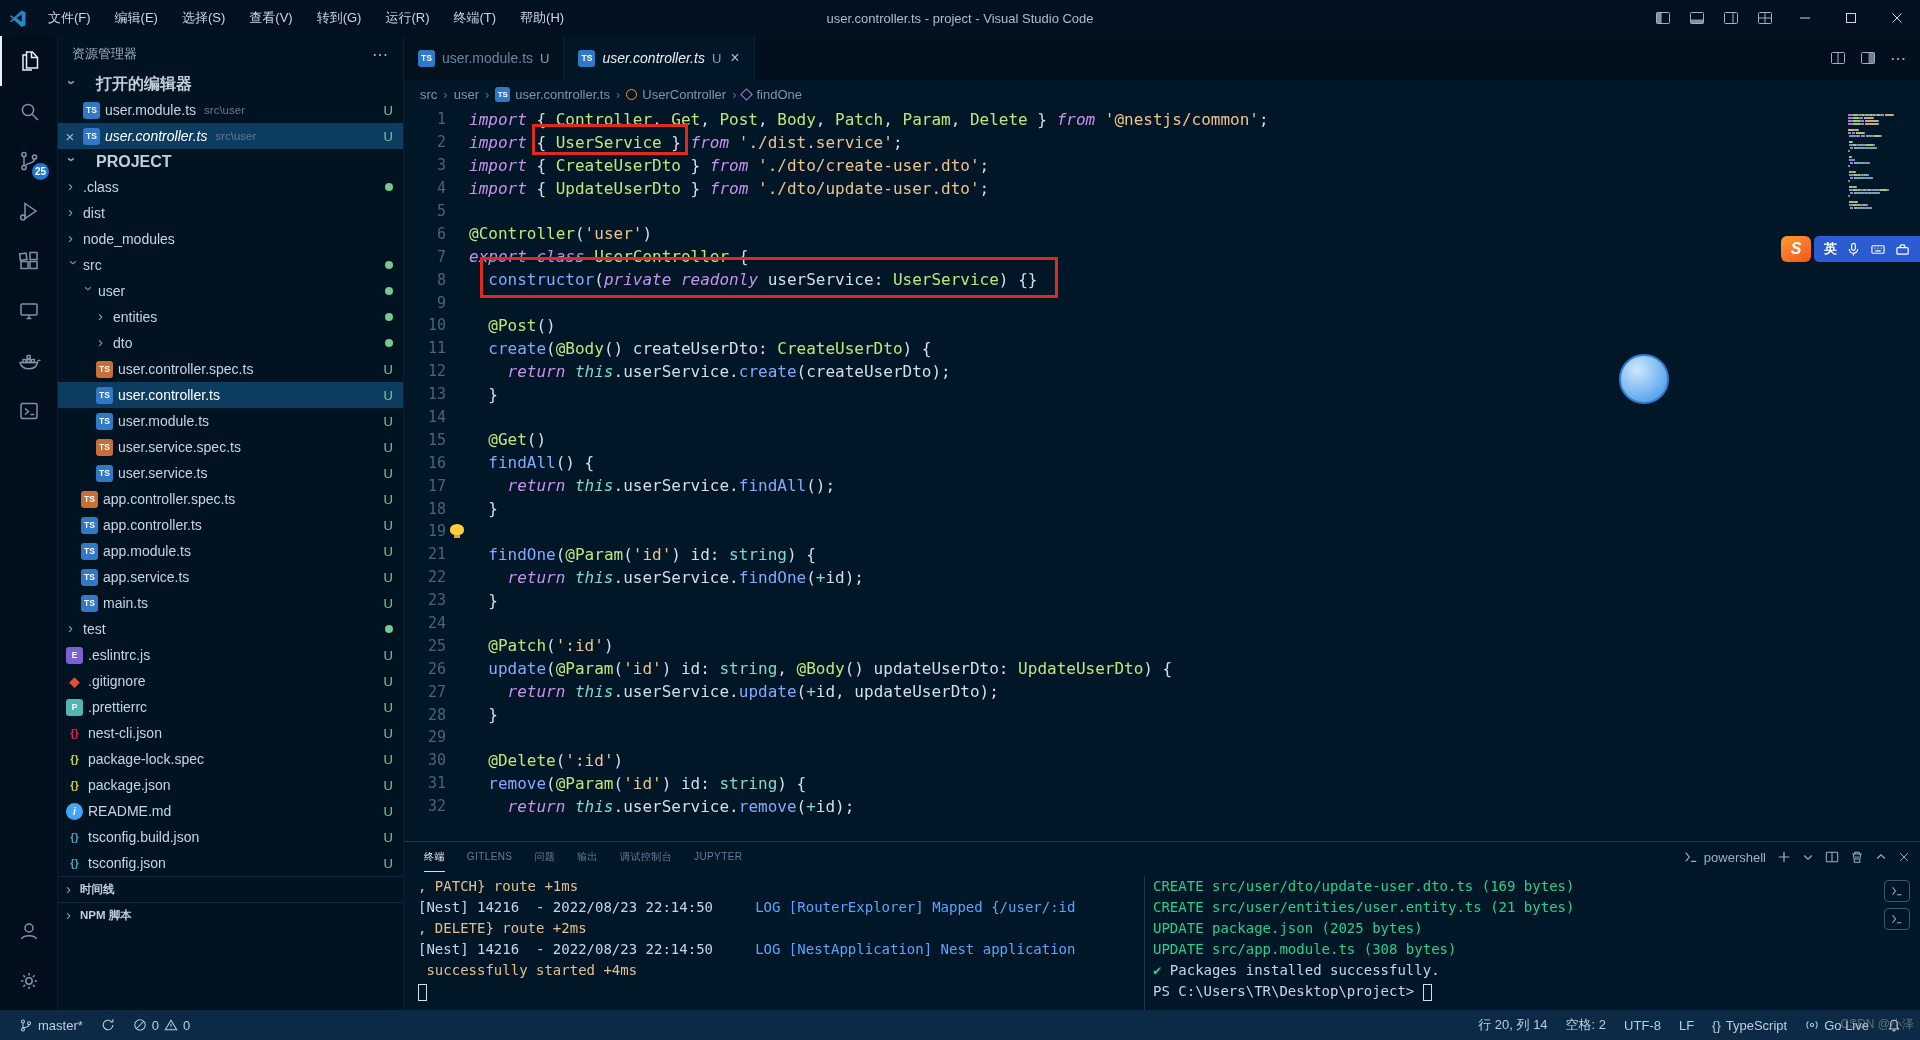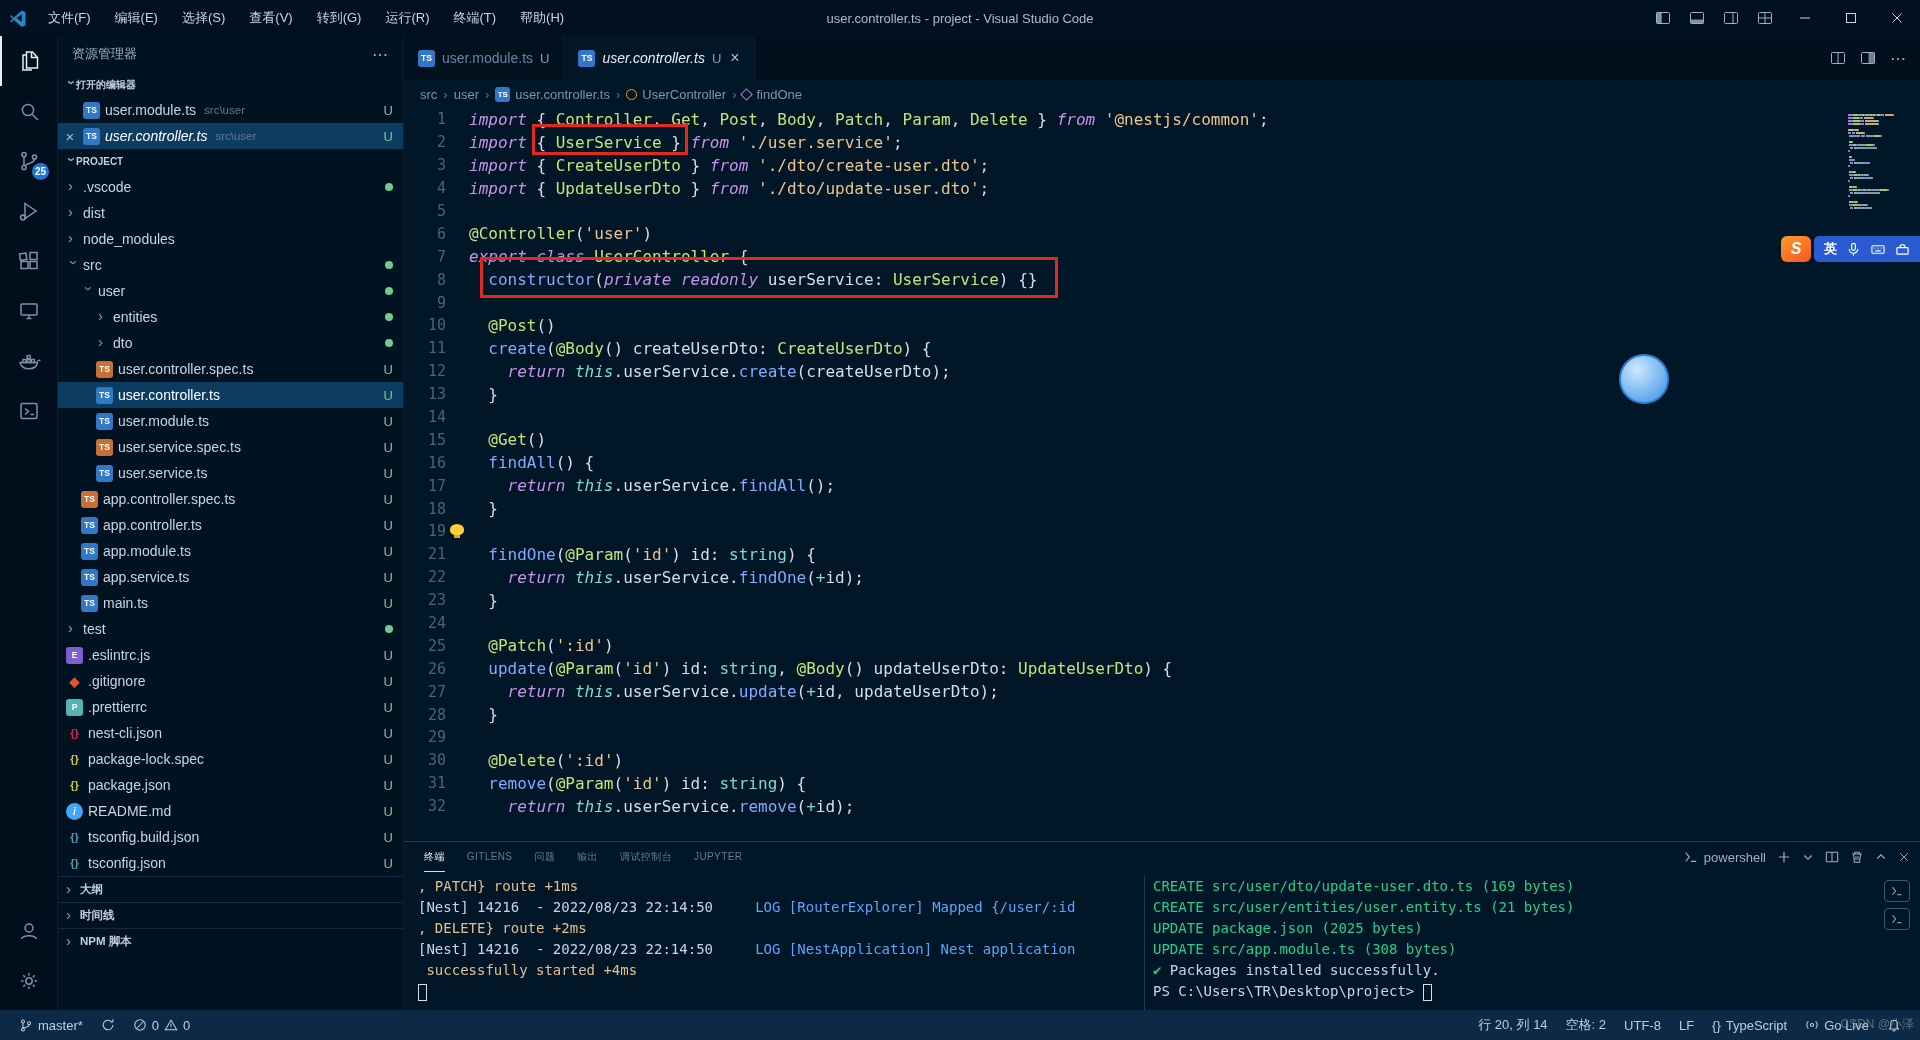--- a/index.html
+++ b/index.html
@@ -26,21 +26,21 @@
 .activitybar{width:58px;background:#010e1b;display:flex;flex-direction:column;align-items:stretch;flex:none;border-right:1px solid #0a1f31}
 .ab-item{height:50px;display:grid;place-items:center;color:#7d93ab;position:relative}
 .ab-item.active{color:#e8eff7;border-left:2px solid #e8eff7}
 .ab-badge{position:absolute;right:8px;bottom:6px;background:#1f77d4;color:#fff;font-size:10px;min-width:17px;height:17px;border-radius:9px;display:grid;place-items:center;padding:0 3px;font-weight:bold}
 .ab-bottom{margin-top:auto;padding-bottom:4px}
 
 
 .sidebar{width:346px;background:#011221;flex:none;display:flex;flex-direction:column;font-size:14px;border-right:1px solid #0a1f31;overflow:hidden}
 .sb-header{height:36px;display:flex;align-items:center;padding:0 14px;color:#9fb0c0;font-size:13px;flex:none}
 .sb-dots{margin-left:auto;color:#9fb0c4;font-size:16px;letter-spacing:1px}
-.sec-label{height:25px;display:flex;align-items:center;gap:0;padding:0 6px;font-size:10px;font-weight:bold;color:#c4cfdb;flex:none}
+.sec-label{height:25px;display:flex;align-items:center;gap:20px;padding:0 6px;font-size:16px;font-weight:bold;color:#c4cfdb;flex:none}
 .chev{width:12px;height:12px;position:relative;flex:none}
 .chev::before{content:"›";position:absolute;left:2px;top:-3px;color:#8ba1b7;font-size:15px;line-height:15px}
 .chev.open::before{transform:rotate(90deg);transform-origin:5px 9px}
 .oe-row{height:26px;display:flex;align-items:center;padding:0 10px 0 4px;gap:5px;color:#c9d4e0}
 .oe-row.sel{background:#0d3c61;color:#fff}
 .oe-close{width:16px;text-align:center;color:#aebccb;font-size:15px}
 .oe-name{white-space:nowrap}
 .oe-name.ital{font-style:italic}
 .oe-dir{font-size:11.5px;color:#64798e;margin-left:3px;white-space:nowrap}
 .tree-row{height:26px;display:flex;align-items:center;gap:5px;padding-right:10px;color:#c9d4e0;white-space:nowrap}
@@ -309,21 +309,21 @@
             <span class="ubadge">U</span>
           </div>
         </div>
       <div class="sec-label">
         <span class="chev open"></span>
         <span>PROJECT</span>
       </div>
       <div>
           <div class="tree-row" style="padding-left: 8px;">
             <span class="chev"></span>
-            <span class="tree-label">.vscode</span>
+            <span class="tree-label">.class</span>
             <span class="flex1"></span>
             <span class="gdot"></span>
           </div>
           <div class="tree-row" style="padding-left: 8px;">
             <span class="chev"></span>
             <span class="tree-label">dist</span>
             <span class="flex1"></span>
           </div>
           <div class="tree-row" style="padding-left: 8px;">
             <span class="chev"></span>
@@ -469,24 +469,20 @@
             <span class="ubadge">U</span>
           </div>
           <div class="tree-row" style="padding-left: 8px;">
             <span class="fi fi-json-blue">{}</span>
             <span class="tree-label">tsconfig.json</span>
             <span class="flex1"></span>
             <span class="ubadge">U</span>
           </div>
         </div>
       <div>
-          <div class="sec-row">
-            <span class="chev"></span>
-            <span class="sec-title">大纲</span>
-          </div>
           <div class="sec-row">
             <span class="chev"></span>
             <span class="sec-title">时间线</span>
           </div>
           <div class="sec-row">
             <span class="chev"></span>
             <span class="sec-title">NPM 脚本</span>
           </div>
         </div>
     </aside>
@@ -543,21 +539,21 @@
           <span class="bc-sep">›</span>
           <span class="bc-item">
             <span class="sym-method"></span>
             <span>findOne</span>
           </span>
         </div>
 
       <div class="code-area">
         <div class="code-lines">
             <div class="cl"><span class="ln">1</span><span class="lc"><span class="tk-kw">import</span><span class="tk-pl"> { </span><span class="tk-cl">Controller</span><span class="tk-pl">, </span><span class="tk-cl">Get</span><span class="tk-pl">, </span><span class="tk-cl">Post</span><span class="tk-pl">, </span><span class="tk-cl">Body</span><span class="tk-pl">, </span><span class="tk-cl">Patch</span><span class="tk-pl">, </span><span class="tk-cl">Param</span><span class="tk-pl">, </span><span class="tk-cl">Delete</span><span class="tk-pl"> } </span><span class="tk-kw">from</span><span class="tk-pl"> </span><span class="tk-st">'@nestjs/common'</span><span class="tk-pl">;</span></span></div>
-            <div class="cl"><span class="ln">2</span><span class="lc"><span class="tk-kw">import</span><span class="tk-pl"> { </span><span class="tk-cl">UserService</span><span class="tk-pl"> } </span><span class="tk-kw">from</span><span class="tk-pl"> </span><span class="tk-st">'./user.service'</span><span class="tk-pl">;</span></span></div>
+            <div class="cl"><span class="ln">2</span><span class="lc"><span class="tk-kw">import</span><span class="tk-pl"> { </span><span class="tk-cl">UserService</span><span class="tk-pl"> } </span><span class="tk-kw">from</span><span class="tk-pl"> </span><span class="tk-st">'./dist.service'</span><span class="tk-pl">;</span></span></div>
             <div class="cl"><span class="ln">3</span><span class="lc"><span class="tk-kw">import</span><span class="tk-pl"> { </span><span class="tk-cl">CreateUserDto</span><span class="tk-pl"> } </span><span class="tk-kw">from</span><span class="tk-pl"> </span><span class="tk-st">'./dto/create-user.dto'</span><span class="tk-pl">;</span></span></div>
             <div class="cl"><span class="ln">4</span><span class="lc"><span class="tk-kw">import</span><span class="tk-pl"> { </span><span class="tk-cl">UpdateUserDto</span><span class="tk-pl"> } </span><span class="tk-kw">from</span><span class="tk-pl"> </span><span class="tk-st">'./dto/update-user.dto'</span><span class="tk-pl">;</span></span></div>
             <div class="cl"><span class="ln">5</span><span class="lc"></span></div>
             <div class="cl"><span class="ln">6</span><span class="lc"><span class="tk-dc">@Controller</span><span class="tk-pl">(</span><span class="tk-st">'user'</span><span class="tk-pl">)</span></span></div>
             <div class="cl"><span class="ln">7</span><span class="lc"><span class="tk-kw">export</span><span class="tk-pl"> </span><span class="tk-kw">class</span><span class="tk-pl"> </span><span class="tk-cl">UserController</span><span class="tk-pl"> {</span></span></div>
             <div class="cl"><span class="ln">8</span><span class="lc"><span class="tk-pl">  </span><span class="tk-fn">constructor</span><span class="tk-pl">(</span><span class="tk-kw">private</span><span class="tk-pl"> </span><span class="tk-kw">readonly</span><span class="tk-pl"> </span><span class="tk-vr">userService</span><span class="tk-pl">: </span><span class="tk-cl">UserService</span><span class="tk-pl">) {}</span></span></div>
             <div class="cl"><span class="ln">9</span><span class="lc"></span></div>
             <div class="cl"><span class="ln">10</span><span class="lc"><span class="tk-pl">  </span><span class="tk-dc">@Post</span><span class="tk-pl">()</span></span></div>
             <div class="cl"><span class="ln">11</span><span class="lc"><span class="tk-pl">  </span><span class="tk-fn">create</span><span class="tk-pl">(</span><span class="tk-dc">@Body</span><span class="tk-pl">() </span><span class="tk-vr">createUserDto</span><span class="tk-pl">: </span><span class="tk-cl">CreateUserDto</span><span class="tk-pl">) {</span></span></div>
             <div class="cl"><span class="ln">12</span><span class="lc"><span class="tk-pl">    </span><span class="tk-kw">return</span><span class="tk-pl"> </span><span class="tk-th">this</span><span class="tk-pl">.</span><span class="tk-vr">userService</span><span class="tk-pl">.</span><span class="tk-fn">create</span><span class="tk-pl">(</span><span class="tk-vr">createUserDto</span><span class="tk-pl">);</span></span></div>

